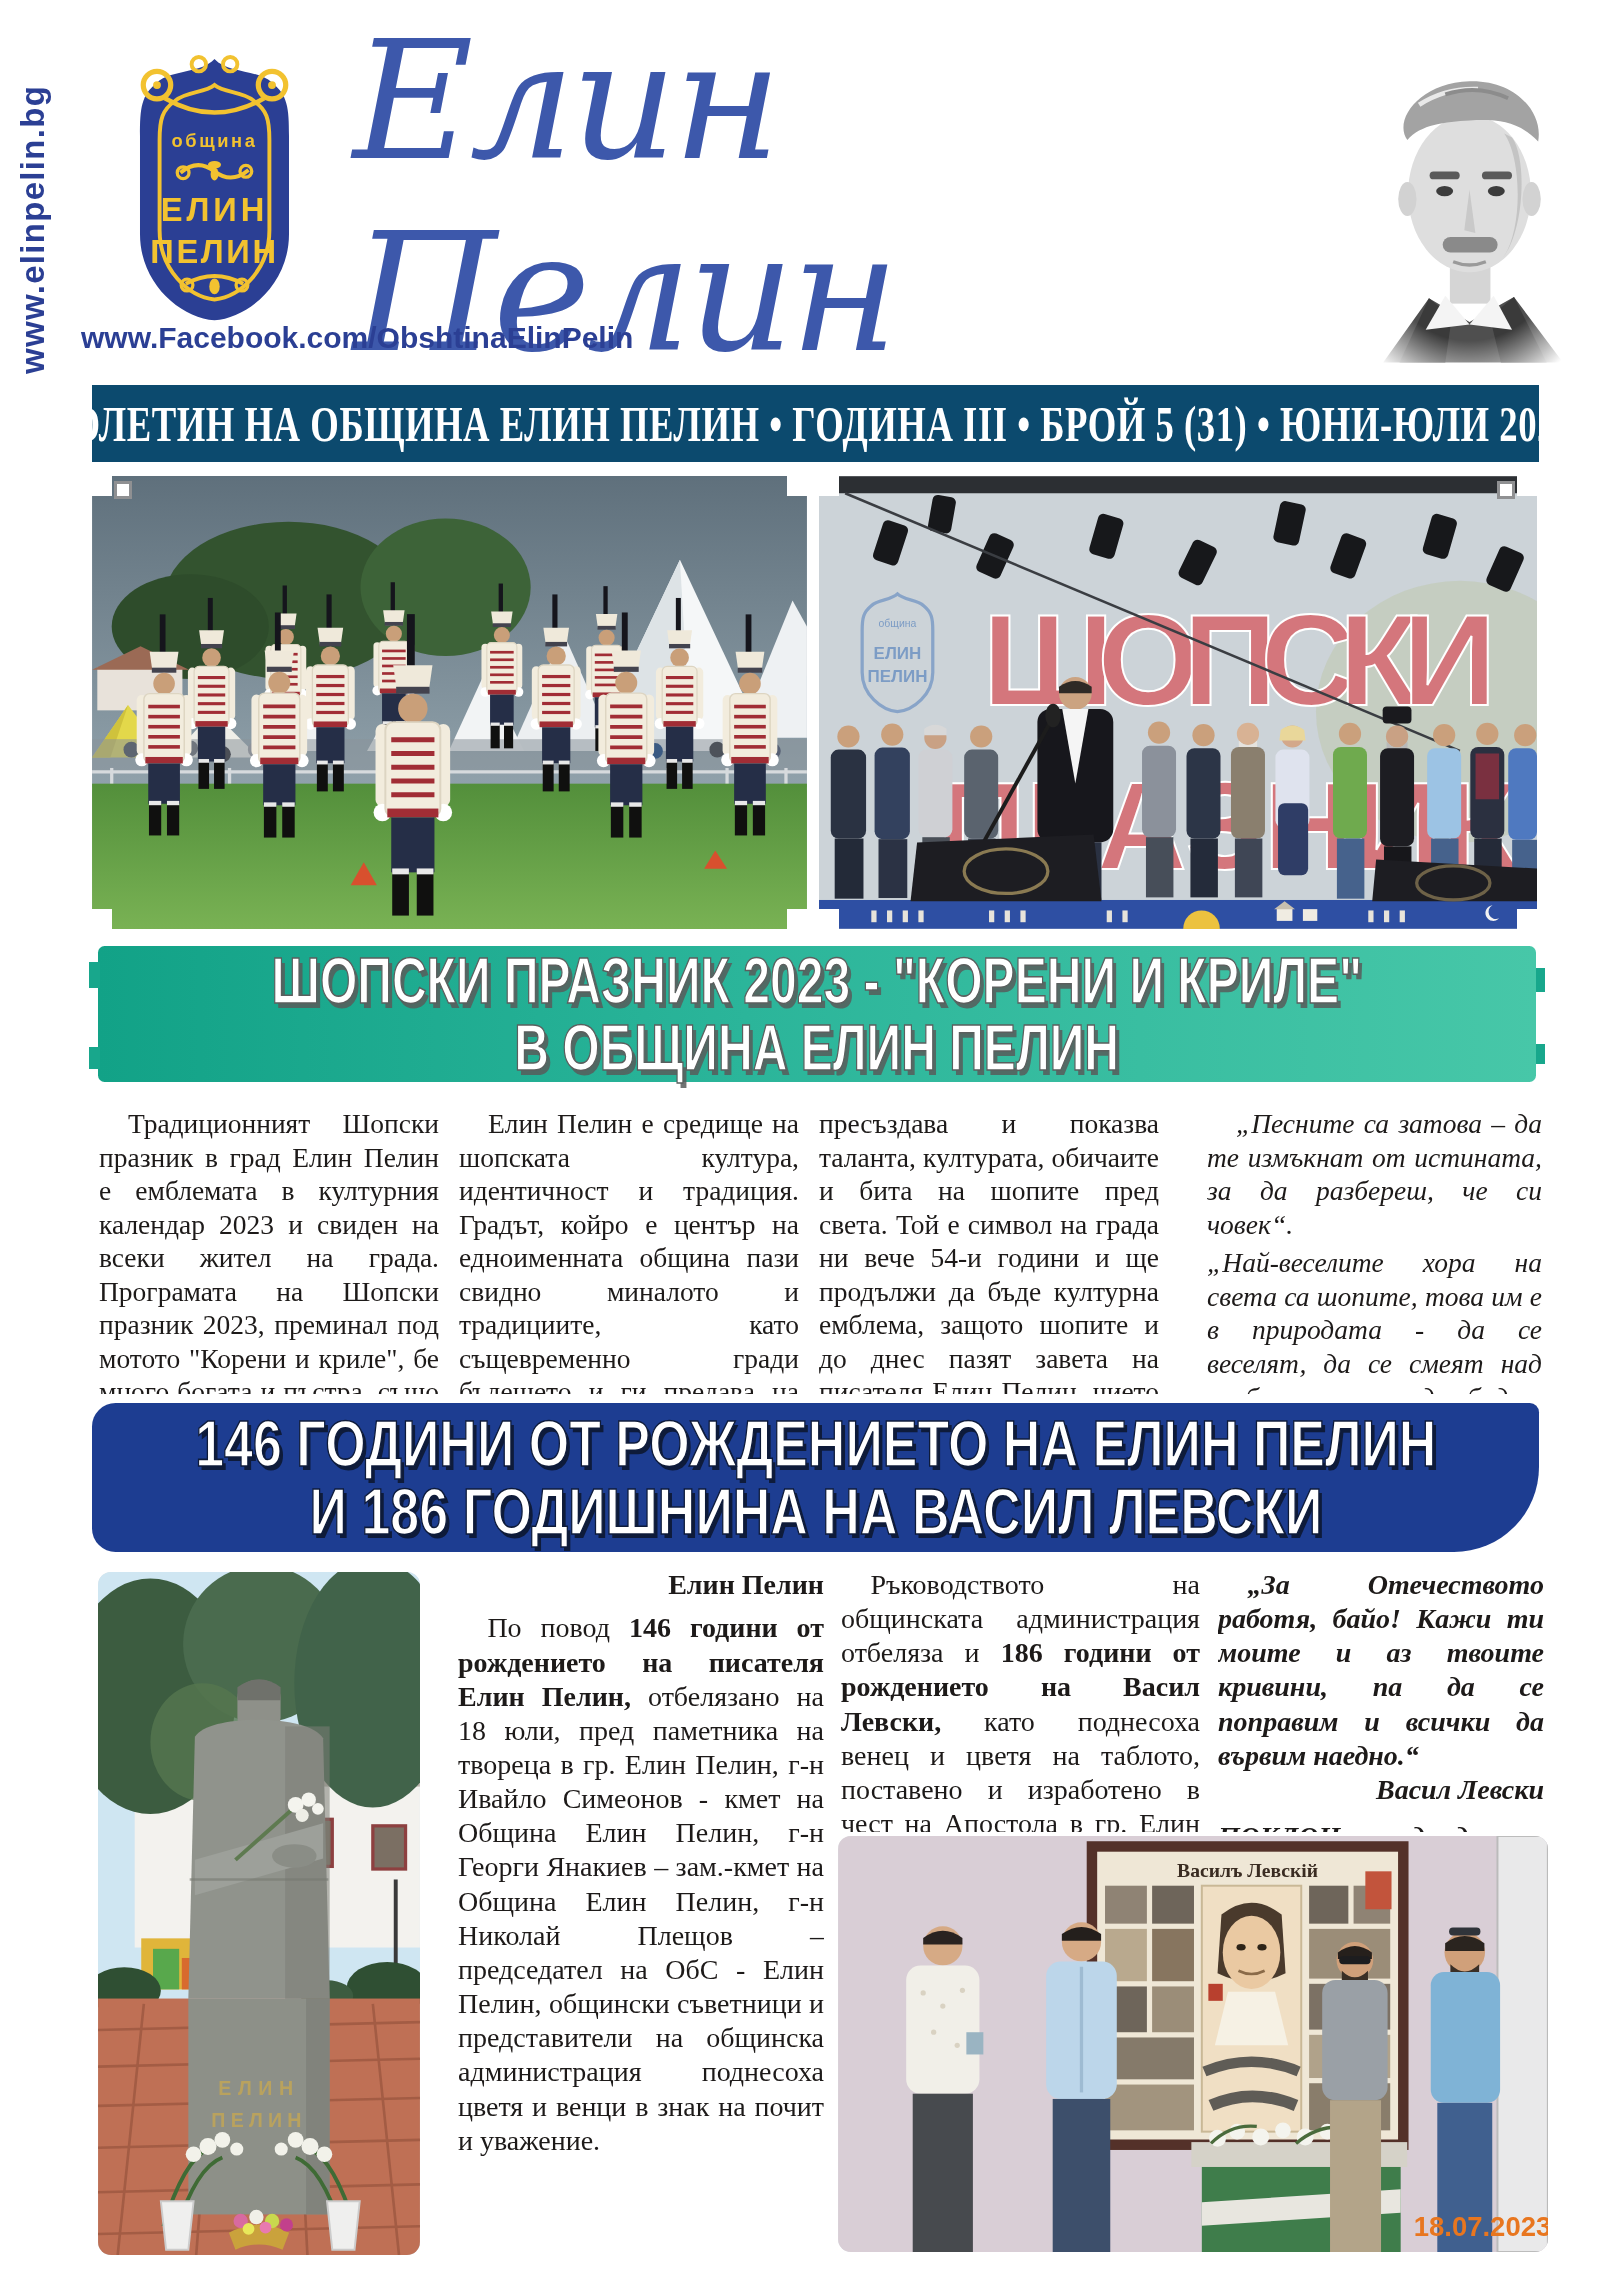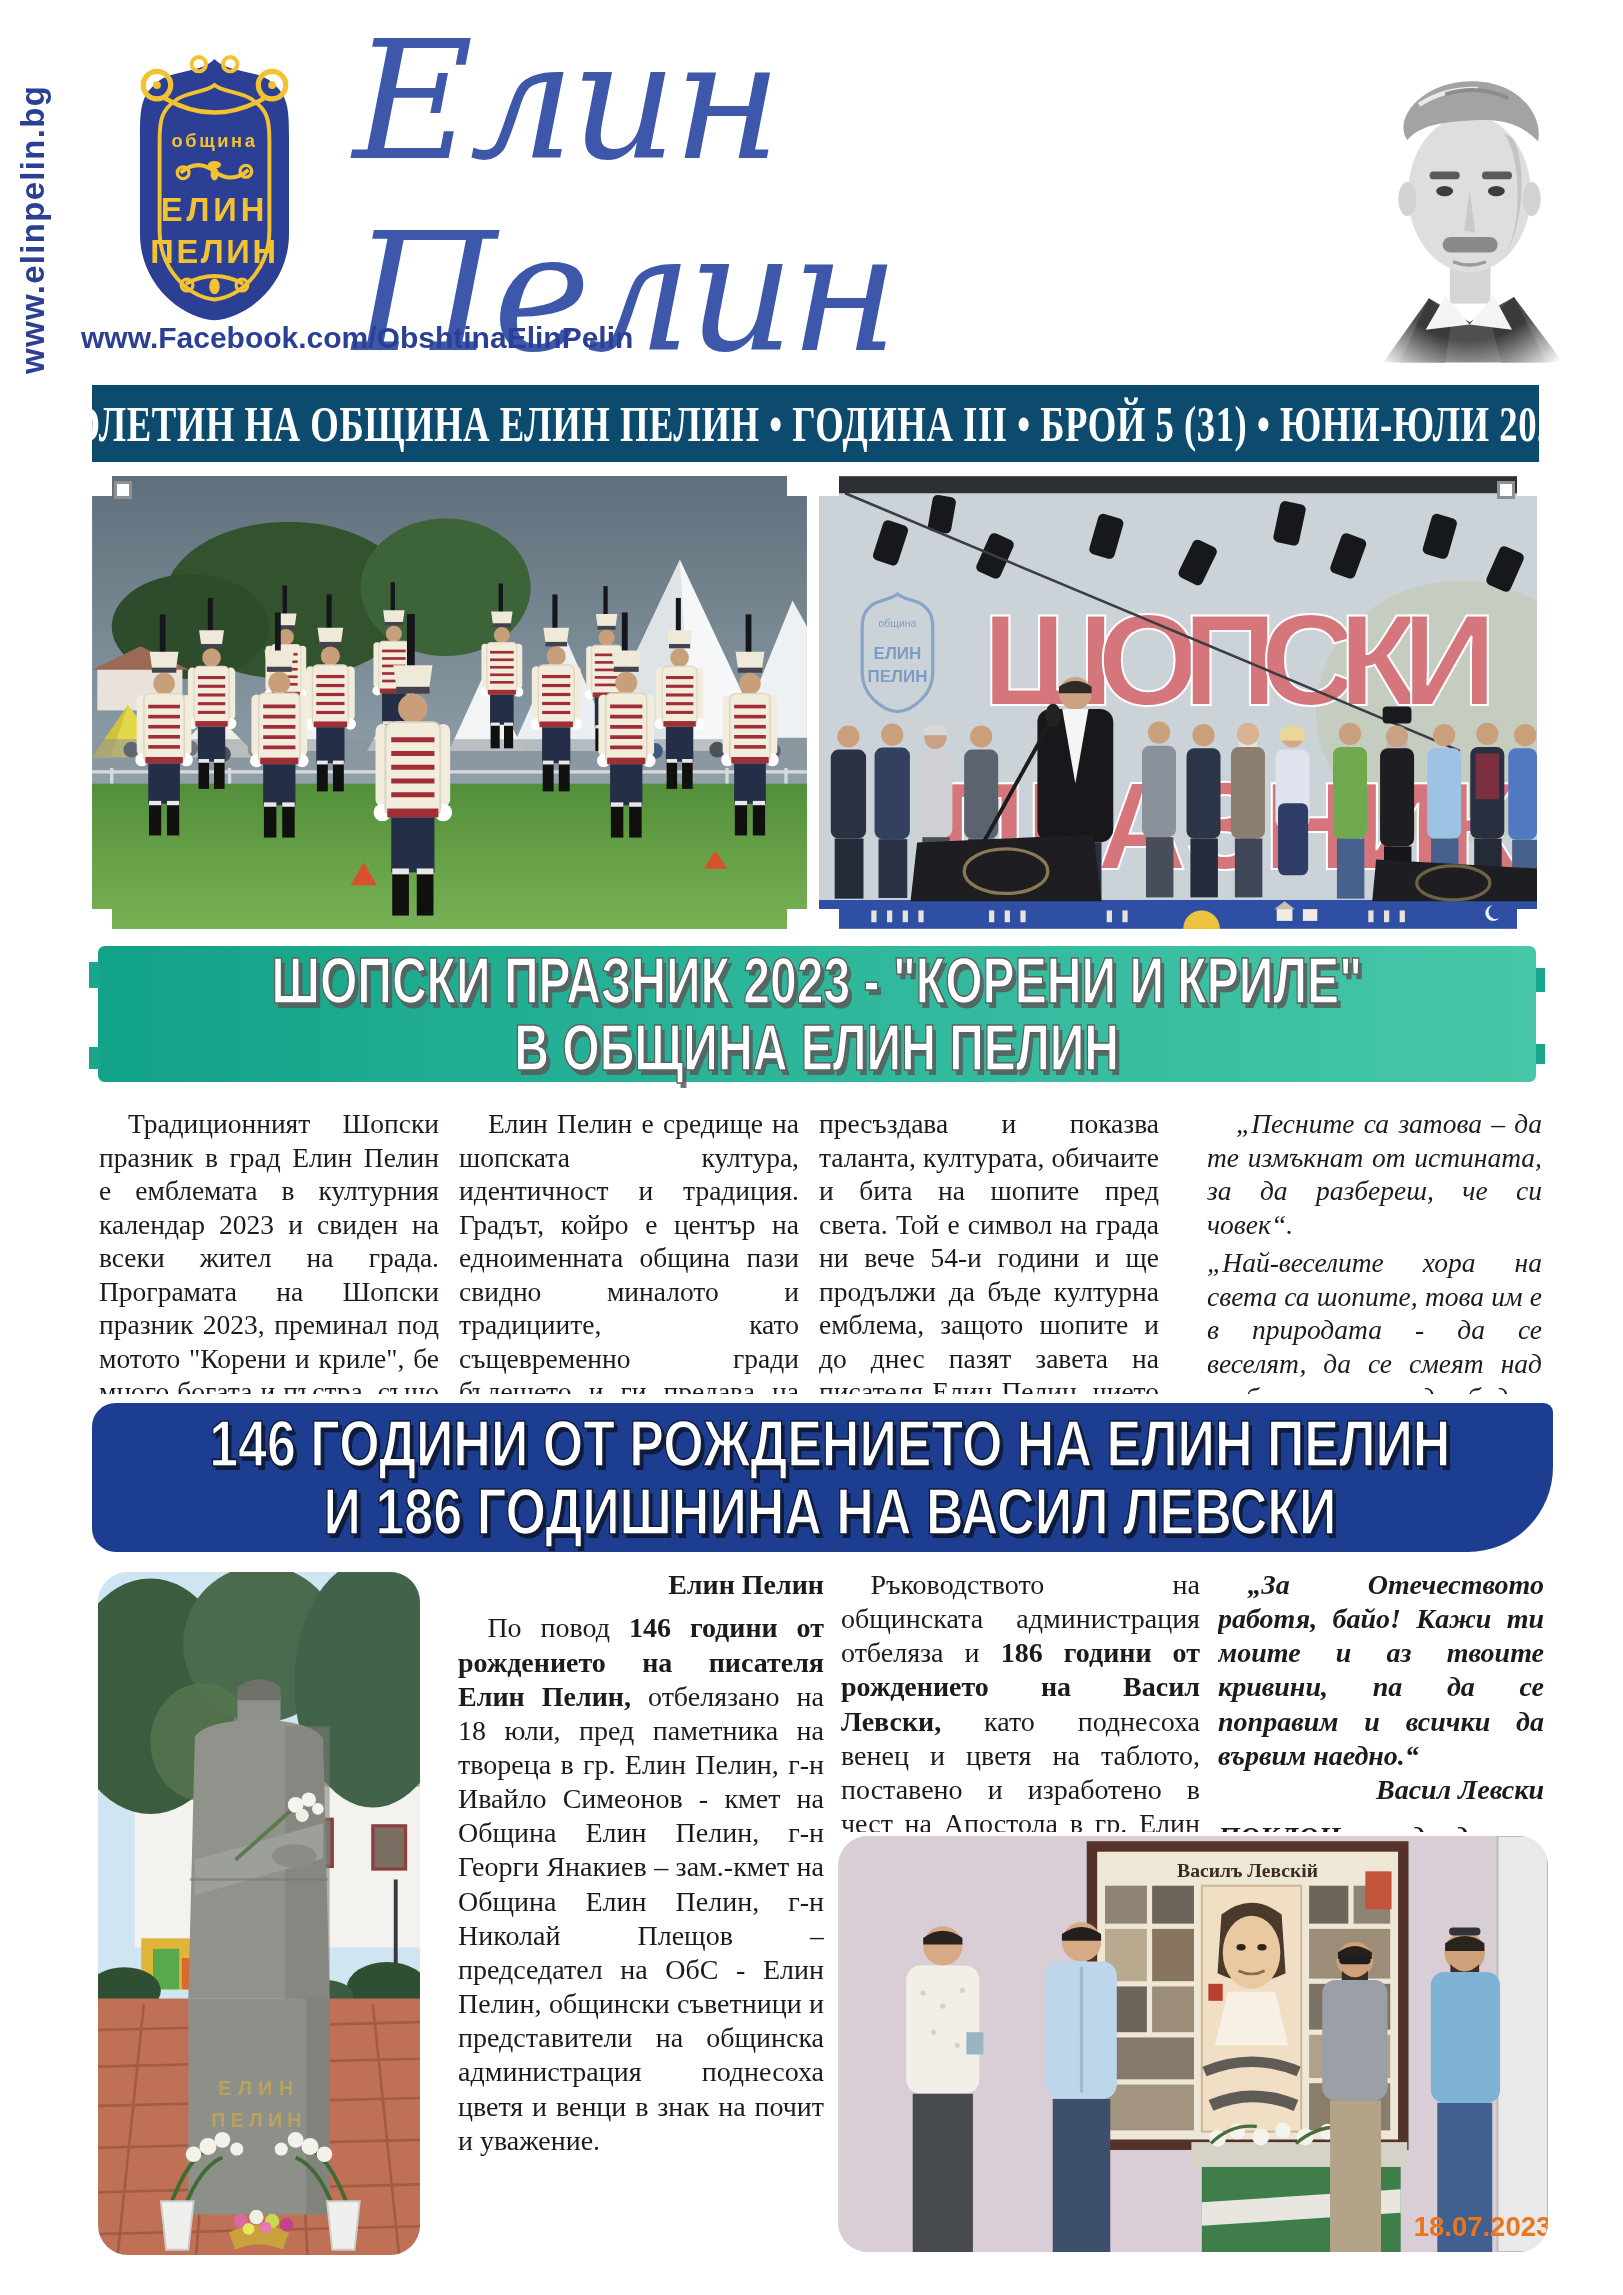--- a/index.html
+++ b/index.html
@@ -33,21 +33,21 @@
     left:92px;top:385px;width:1447px;height:77px;background:#0c4a6e;
     display:flex;align-items:center;justify-content:center;
   }
   .issue-banner .txt{
     color:#ffffff;font-family:"Liberation Serif",serif;font-weight:bold;
     font-size:51px;transform:scaleX(0.72);letter-spacing:0.7px;
   }
   
   .photo{position:absolute;overflow:hidden;background:#dfe3e6;}
   .photo svg{display:block;}
-  .photo-round{border-radius:30px;}
+  .photo-round{border-radius:13px;}
   .pxc{position:absolute;background:#ffffff;}
   .pxg{position:absolute;background:#ffffff;border:3.9px solid #8f9092;}
 
   
   .green-banner{
     left:98px;top:946px;width:1438px;height:136px;
     background:linear-gradient(90deg,#12a287 0%,#2bb59a 45%,#47c7a8 100%);
     border-radius:6.5px;
     display:flex;flex-direction:column;align-items:center;justify-content:center;gap:2.6px;
   }
@@ -57,21 +57,21 @@
     -webkit-text-stroke:1.6px #5a5f5e;
     text-shadow:4.6px 4.6px 0 rgba(88,92,91,0.85);
     transform:scaleX(0.74);
   }
   .gdot{position:absolute;background:#18a78c;}
 
   
   .blue-banner{
     left:92px;top:1403px;width:1447px;height:149px;background:#1d3d91;
     border-radius:23.6px 9.2px 85px 23.6px;
-    display:flex;flex-direction:column;align-items:center;justify-content:center;gap:3.9px;padding-left:14px;
+    display:flex;flex-direction:column;align-items:center;justify-content:center;gap:3.9px;
   }
   .hl-blue{
     color:#fff;font-family:"Liberation Sans",sans-serif;font-weight:bold;
     font-size:65px;line-height:1.0;
     -webkit-text-stroke:1.6px #0e1b3a;
     text-shadow:3.9px 3.9px 0 #0e1b3a;
     transform:scaleX(0.80);
   }
 
   

